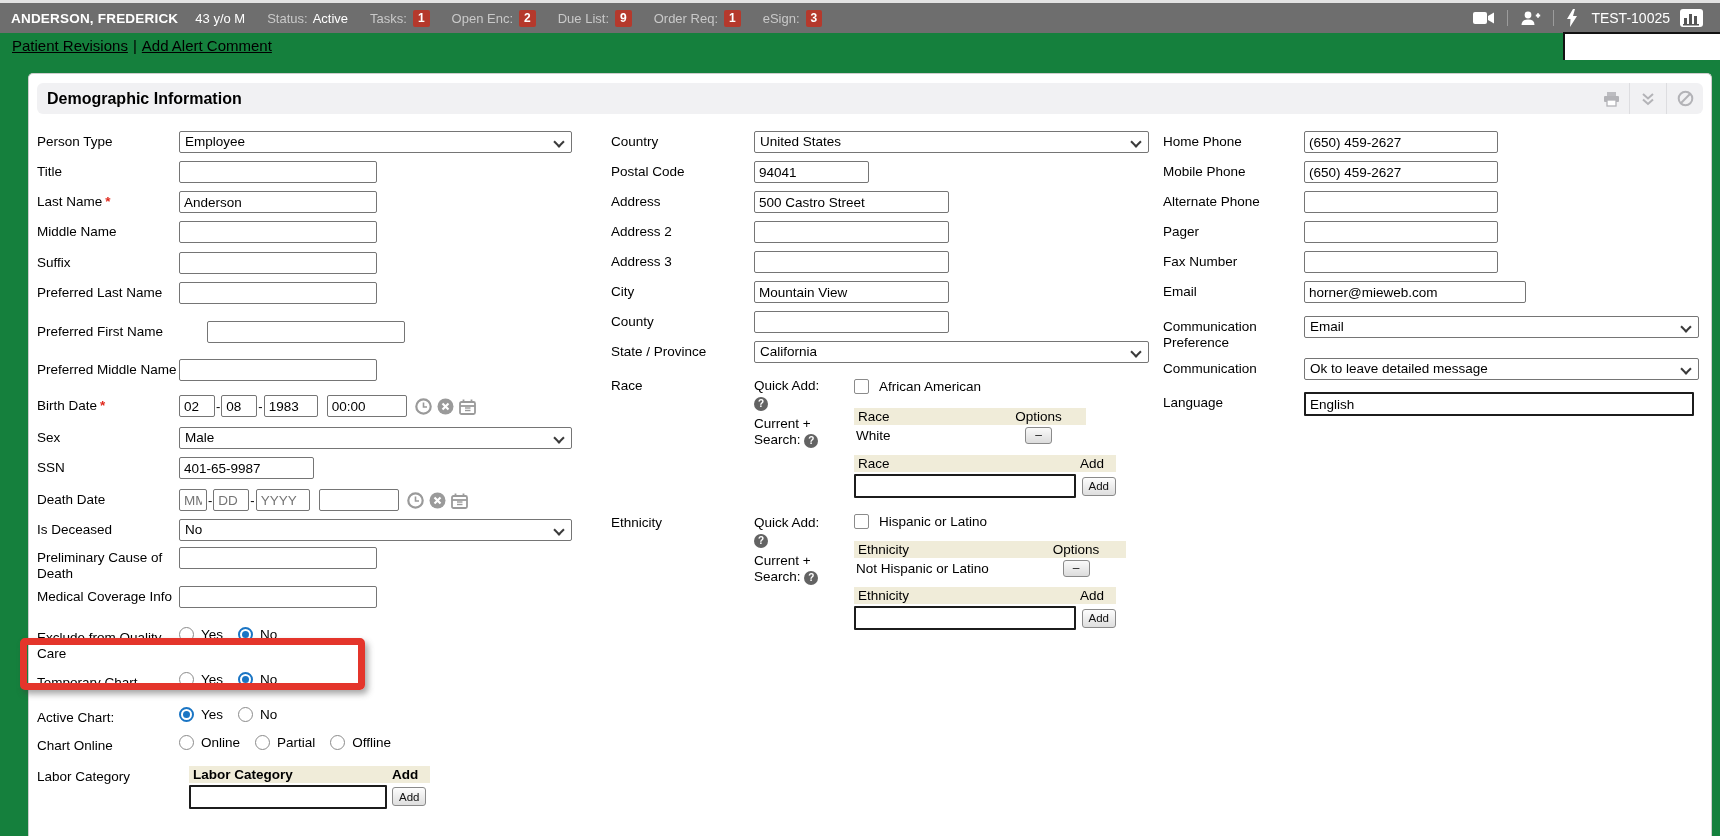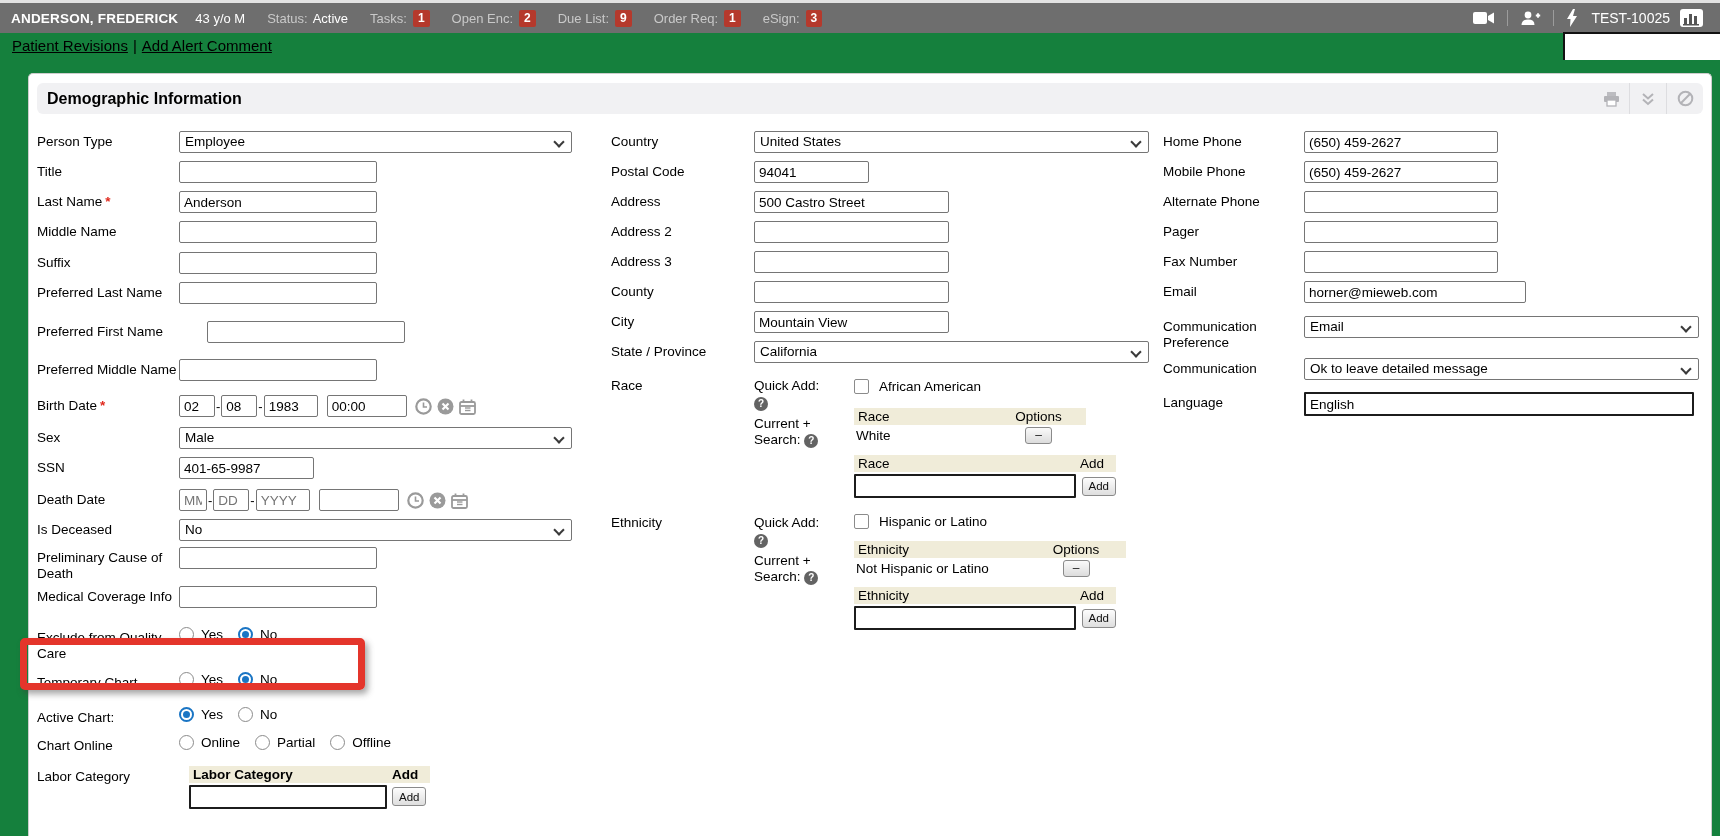--- a/index.html
+++ b/index.html
@@ -352,26 +352,26 @@
       </div>
       <div class="row mb8">
         <span class="lbl">Address 2</span>
         <input class="inp" style="width: 195px;" value="">
       </div>
       <div class="row mb8">
         <span class="lbl">Address 3</span>
         <input class="inp" style="width: 195px;" value="">
       </div>
       <div class="row mb8">
+        <span class="lbl">City</span>
+        <input class="inp" style="width: 195px;" value="Mountain View">
+      </div>
+      <div class="row mb8">
         <span class="lbl">County</span>
         <input class="inp" style="width: 195px;" value="">
-      </div>
-      <div class="row mb8">
-        <span class="lbl">City</span>
-        <input class="inp" style="width: 195px;" value="Mountain View">
       </div>
       <div class="row">
         <span class="lbl">State / Province</span>
         <div class="sel" style="width:395px"><span>California</span></div>
       </div>
 
       <div class="row" style="margin-top:12px">
         <span class="lbl">Race</span>
         <div class="qa">
           <div>Quick Add:</div>

